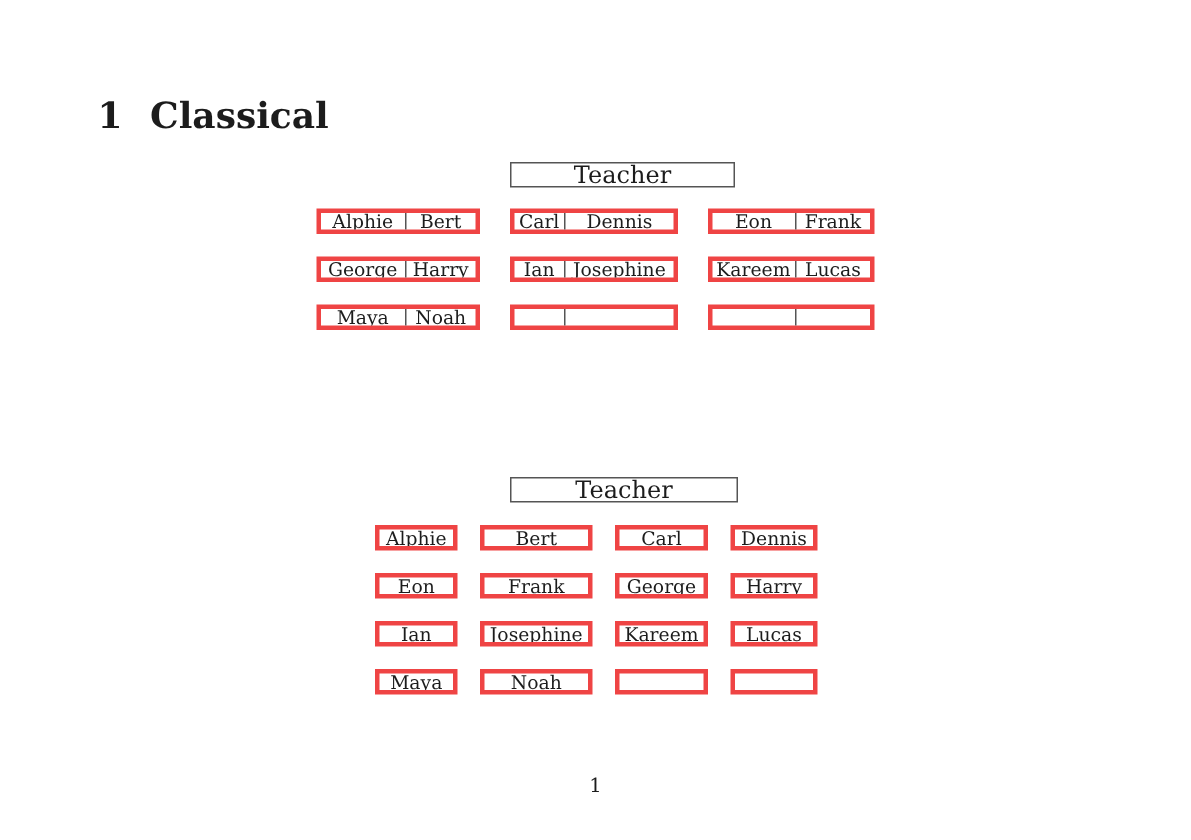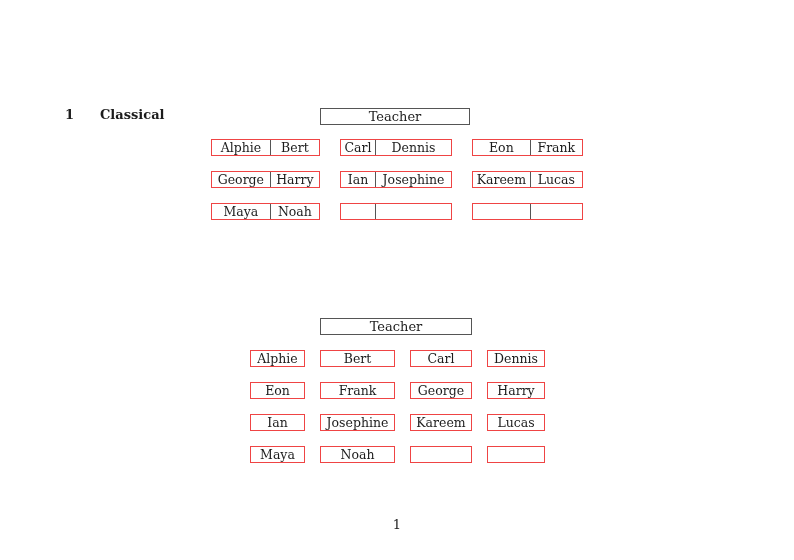--- a/index.html
+++ b/index.html
@@ -7,43 +7,43 @@
     position:relative;
     width:794px;height:560px;
     background:#ffffff;
     font-family:"DejaVu Serif", serif;
     color:#1c1c1c;
     overflow:hidden;
   }
   .section-heading{
     position:absolute;
     left:65px;
-    font-size:13px;
+    font-size:24px;
     font-weight:bold;
     line-height:1.1;
     white-space:nowrap;
-    margin-top:44px;
   }
   .sec-num{display:inline-block;width:35px;}
   .teacher-box{
     position:absolute;
     height:17px;
     box-sizing:border-box;
     border:1px solid #555;
     display:flex;
     align-items:center;
     justify-content:center;
-    font-size:13px;
+    font-size:16px;
     background:#fff;
+    margin-left:20px;
   }
   .desk{
     position:absolute;
     height:17px;
     box-sizing:border-box;
-    border:1px solid #ef4444;
+    border:3px solid #ef4444;
     display:flex;
     background:#fff;
     font-size:12.5px;
     justify-content:space-between;
   }
   .desk .cell{
     display:flex;
     align-items:center;
     justify-content:center;
     overflow:hidden;

